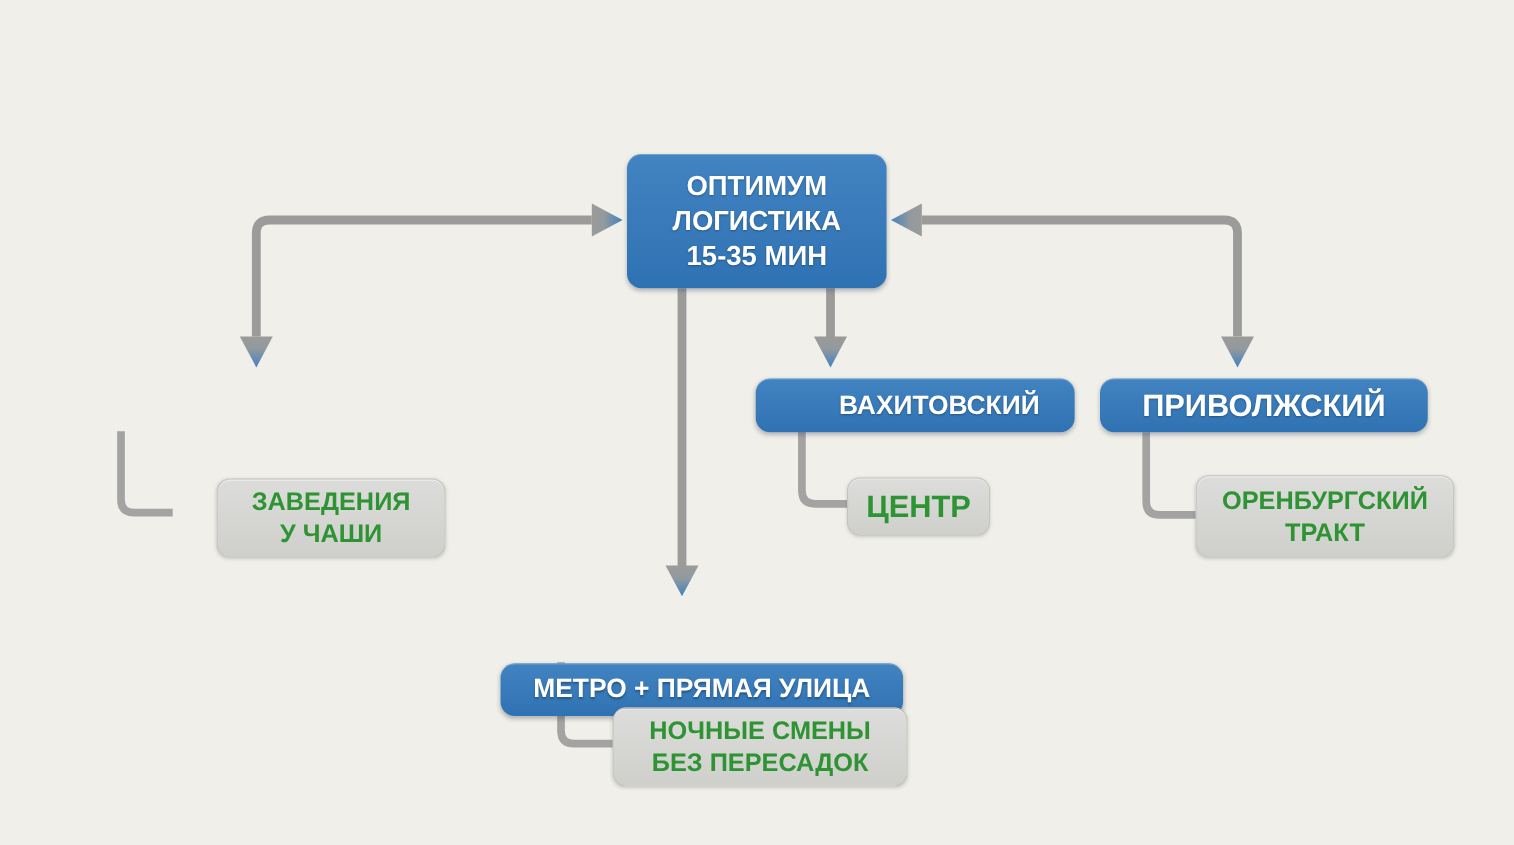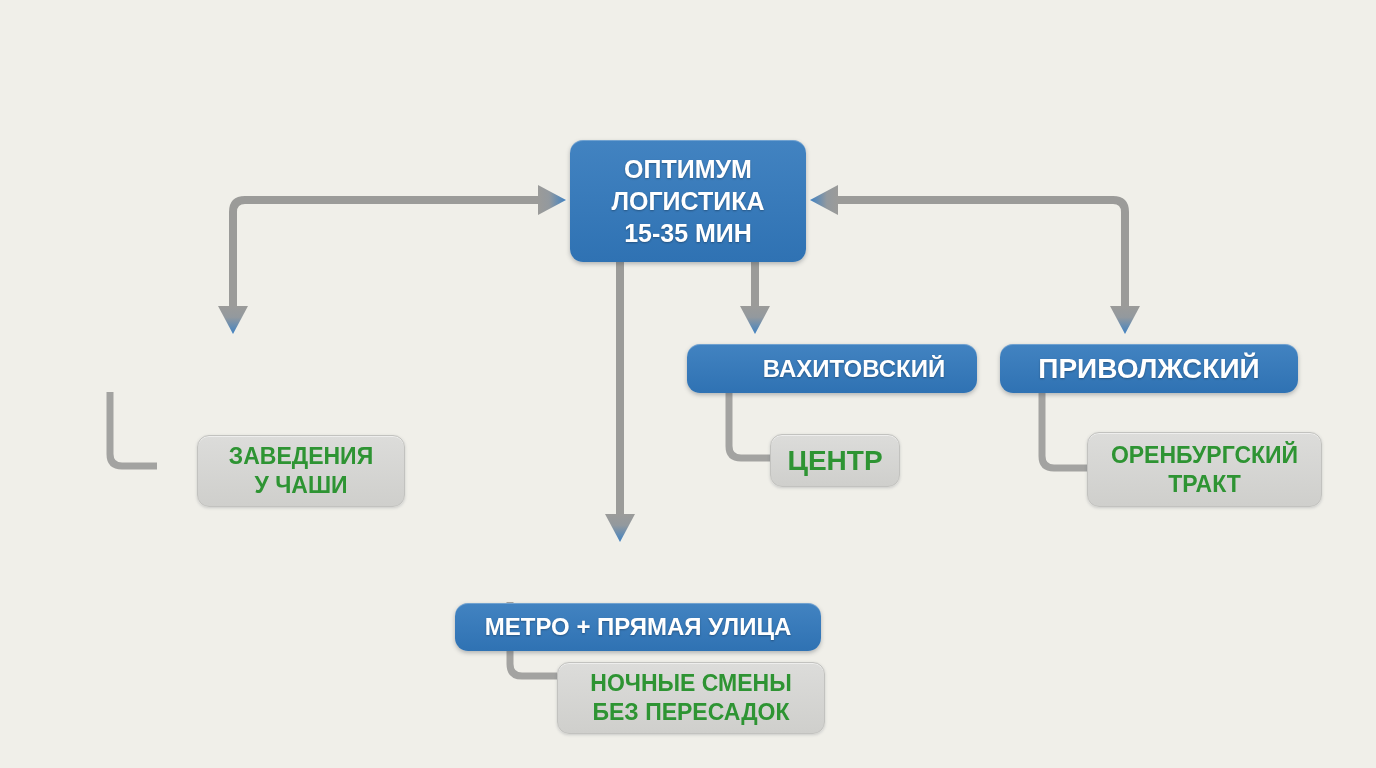--- a/index.html
+++ b/index.html
@@ -85,16 +85,16 @@
 
   <div class="node blue" style="left:687px; top:344px; width:246px; height:49px; font-size:24px;padding-left:44px;">ВАХИТОВСКИЙ</div>
   <div class="node blue" style="left:1000px; top:344px; width:298px; height:49px; font-size:28px;">ПРИВОЛЖСКИЙ</div>
   <div class="node blue" style="left:455px; top:555px; width:366px; height:48px; font-size:24px;margin-top:48px;">МЕТРО + ПРЯМАЯ УЛИЦА</div>
 
   <div class="node gray" style="left:157px; top:435px; width:206px; height:70px; font-size:23px; line-height:29px;margin-left:40px;">ЗАВЕДЕНИЯ
 У ЧАШИ</div>
   <div class="node gray" style="left:770px; top:434px; width:128px; height:51px; font-size:28px;">ЦЕНТР</div>
   <div class="node gray" style="left:1087px; top:432px; width:233px; height:73px; font-size:23px; line-height:29px;">ОРЕНБУРГСКИЙ
 ТРАКТ</div>
-  <div class="node gray" style="left:557px; top:643px; width:266px; height:70px; font-size:23px; line-height:29px;margin-top:19px;">НОЧНЫЕ СМЕНЫ
+  <div class="node gray" style="left:557px; top:643px; width:266px; height:70px; font-size:23px; line-height:29px;">НОЧНЫЕ СМЕНЫ
 БЕЗ ПЕРЕСАДОК</div>
 
 </div>
 
 </body></html>

